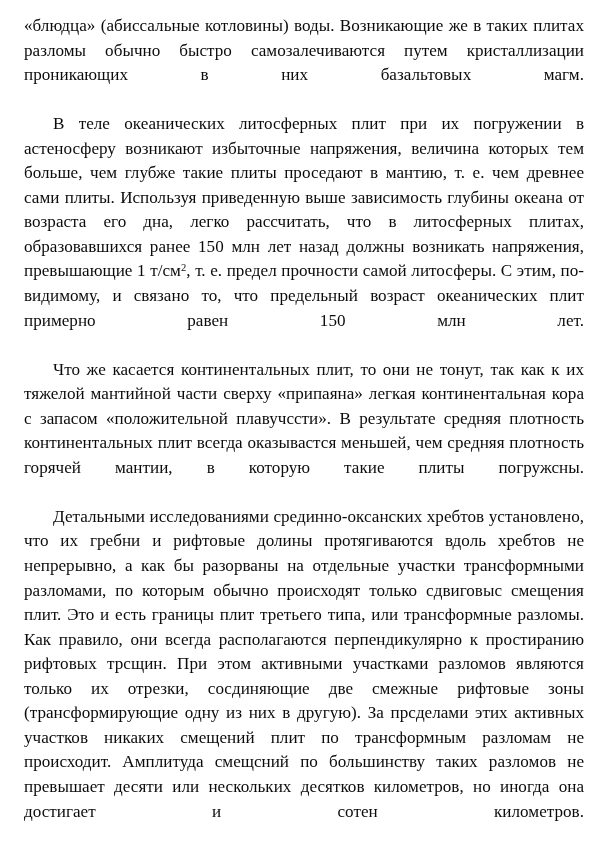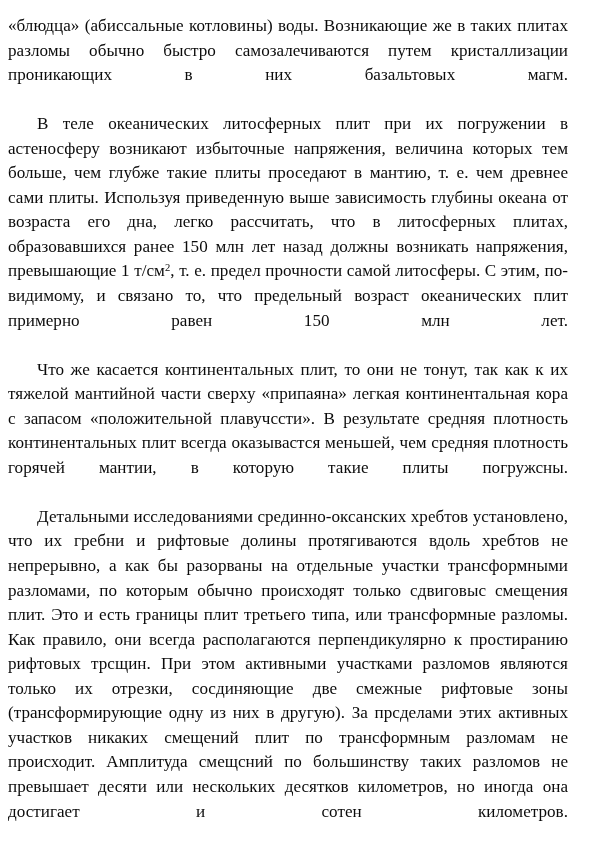--- a/index.html
+++ b/index.html
@@ -15,21 +15,21 @@
     font-family: "Liberation Serif", "DejaVu Serif", serif;
     color: #000000;
     -webkit-font-smoothing: none;
   }
   #page {
     position: relative;
     width: 600px;
     height: 612px;
     background: #ffffff;
     box-sizing: border-box;
-    padding: 14px 20px 0 8px;
+    padding: 14px 20px 0 24px;
   }
   .doc-body {
     width: 560px;
   }
   p.para {
     margin: 0;
     padding: 0;
     text-align: justify;
     text-justify: inter-word;
     font-size: 17.1px;

